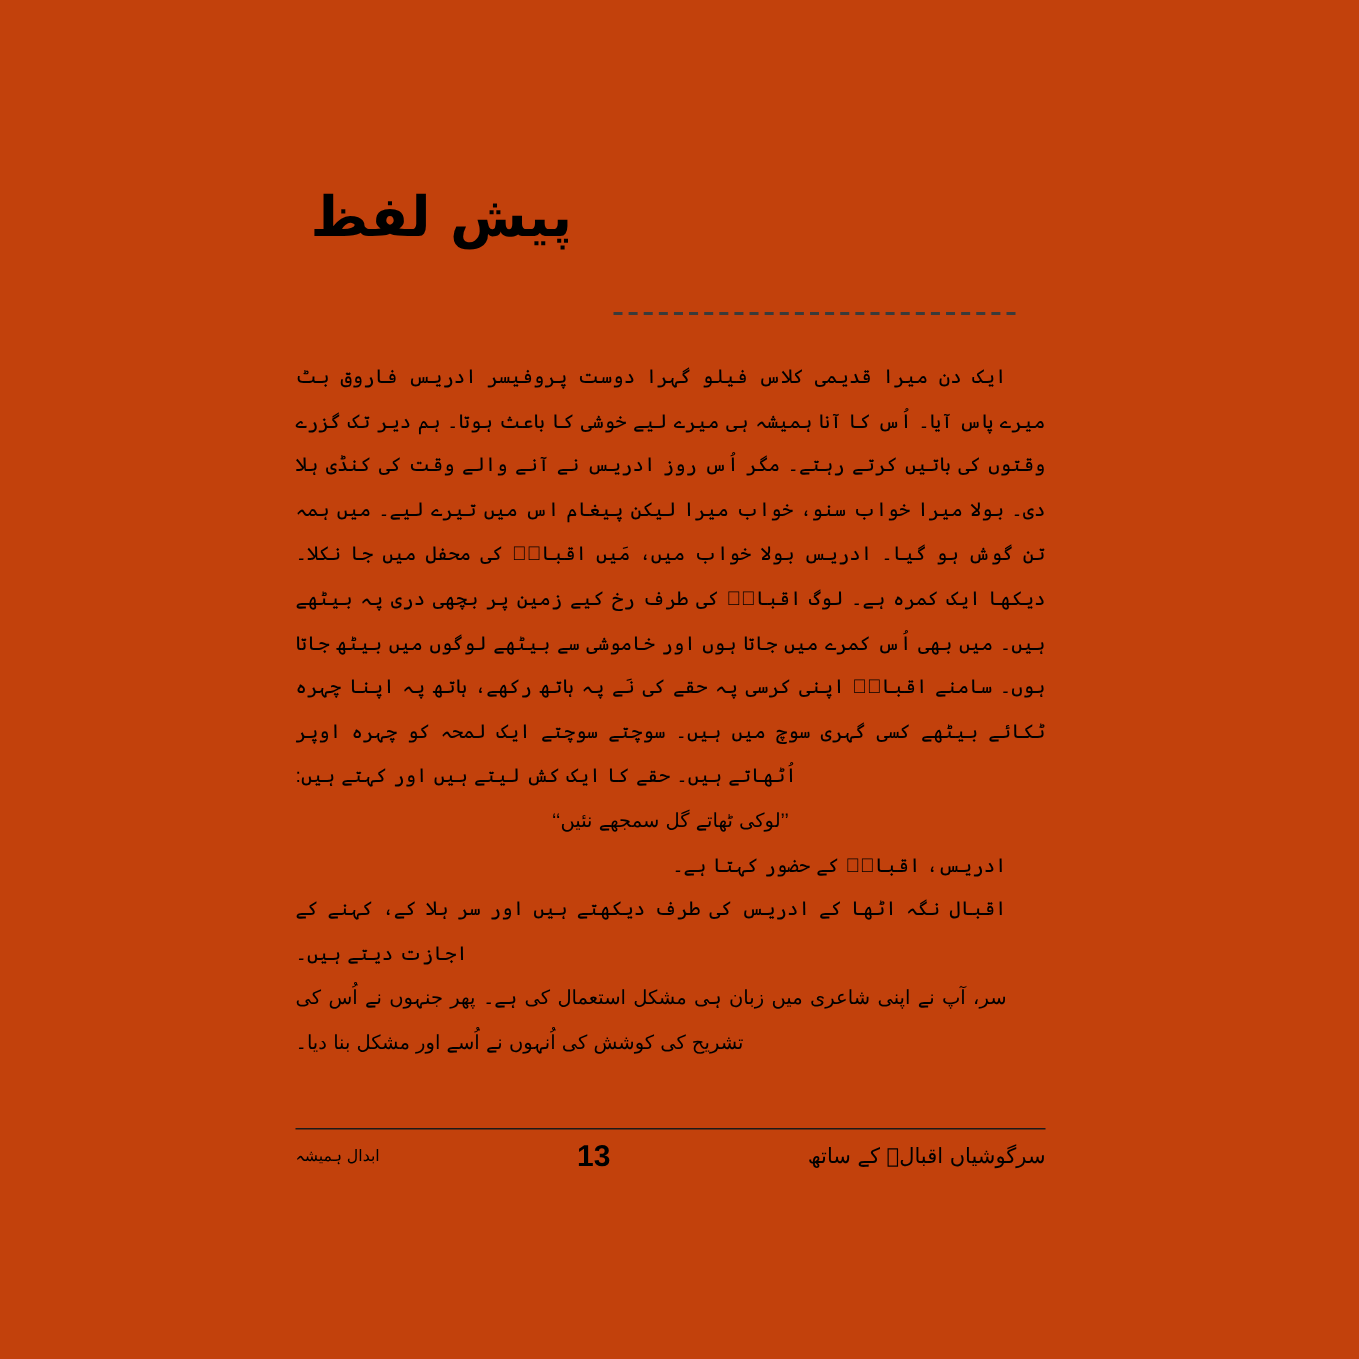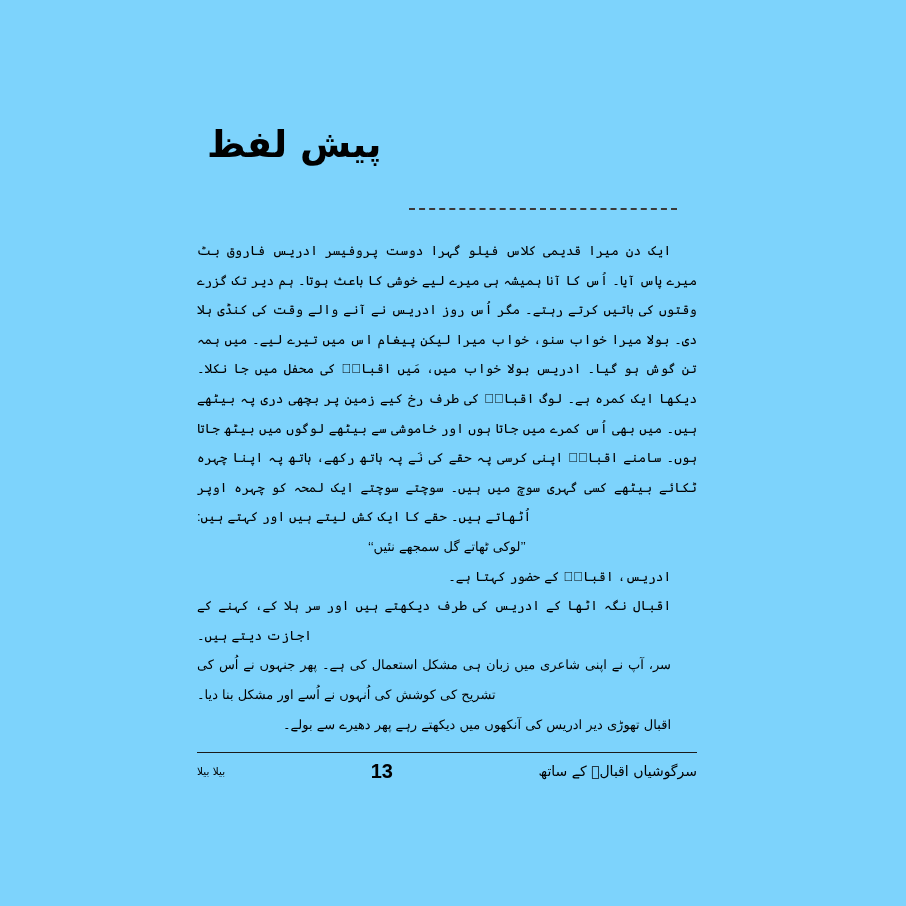--- a/index.html
+++ b/index.html
@@ -12,21 +12,21 @@
     height: 906px;
     overflow: hidden;
     font-family: "DejaVu Sans", sans-serif;
     color: #000000;
   }
 
   .page {
     position: relative;
     width: 906px;
     height: 906px;
-    background: #7dd3fc;
+    background: #c2410c;
     box-sizing: border-box;
   }
 
   
   .content {
     position: absolute;
     left: 197px;
     top: 120px;
     width: 500px;
     direction: rtl;
@@ -162,27 +162,26 @@
     </h1>
 
     <hr class="title-rule">
 
     <div class="body-text">
       <p class="para indent">ایک دن میرا قدیمی کلاس فیلو گہرا دوست پروفیسر ادریس فاروق بٹ میرے پاس آیا۔ اُس کا آنا ہمیشہ ہی میرے لیے خوشی کا باعث ہوتا۔ ہم دیر تک گزرے وقتوں کی باتیں کرتے رہتے۔ مگر اُس روز ادریس نے آنے والے وقت کی کنڈی ہلا دی۔ بولا میرا خواب سنو، خواب میرا لیکن پیغام اس میں تیرے لیے۔ میں ہمہ تن گوش ہو گیا۔ ادریس بولا خواب میں، مَیں اقبالؒ کی محفل میں جا نکلا۔ دیکھا ایک کمرہ ہے۔ لوگ اقبالؒ کی طرف رخ کیے زمین پر بچھی دری پہ بیٹھے ہیں۔ میں بھی اُس کمرے میں جاتا ہوں اور خاموشی سے بیٹھے لوگوں میں بیٹھ جاتا ہوں۔ سامنے اقبالؒ اپنی کرسی پہ حقے کی نَے پہ ہاتھ رکھے، ہاتھ پہ اپنا چہرہ ٹکائے بیٹھے کسی گہری سوچ میں ہیں۔ سوچتے سوچتے ایک لمحہ کو چہرہ اوپر اُٹھاتے ہیں۔ حقے کا ایک کش لیتے ہیں اور کہتے ہیں:</p>
       <p class="para center">’’لوکی ٹھاتے گل سمجھے نئیں‘‘</p>
       <p class="para nojust">ادریس، اقبالؒ کے حضور کہتا ہے۔</p>
       <p class="para indent">اقبال نگہ اٹھا کے ادریس کی طرف دیکھتے ہیں اور سر ہلا کے، کہنے کے اجازت دیتے ہیں۔</p>
       <p class="para indent">سر، آپ نے اپنی شاعری میں زبان ہی مشکل استعمال کی ہے۔ پھر جنہوں نے اُس کی تشریح کی کوشش کی اُنہوں نے اُسے اور مشکل بنا دیا۔</p>
-      <p class="para nojust">اقبال تھوڑی دیر ادریس کی آنکھوں میں دیکھتے رہے پھر دھیرے سے بولے۔</p>
     </div>
 
   </div>
 
   <div class="footer">
     <hr class="footer-rule">
     <div class="footer-row">
-      <span class="footer-left">بیلا بیلا</span>
+      <span class="footer-left">ابدال ہمیشہ</span>
       <span class="footer-page">13</span>
       <span class="footer-right">سرگوشیاں اقبالؒ کے ساتھ</span>
     </div>
   </div>
 
 </div>
 
 </body></html>

